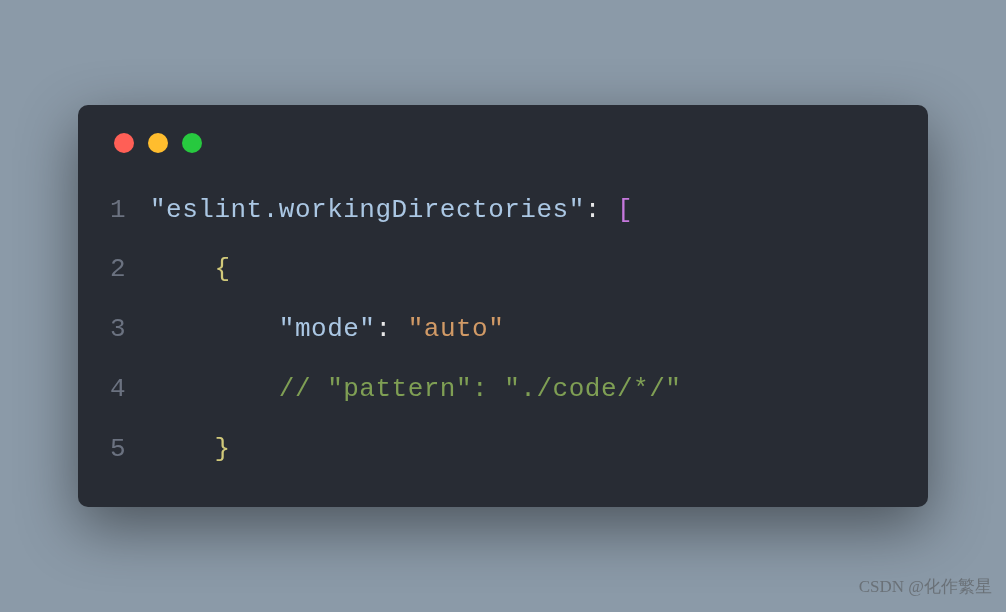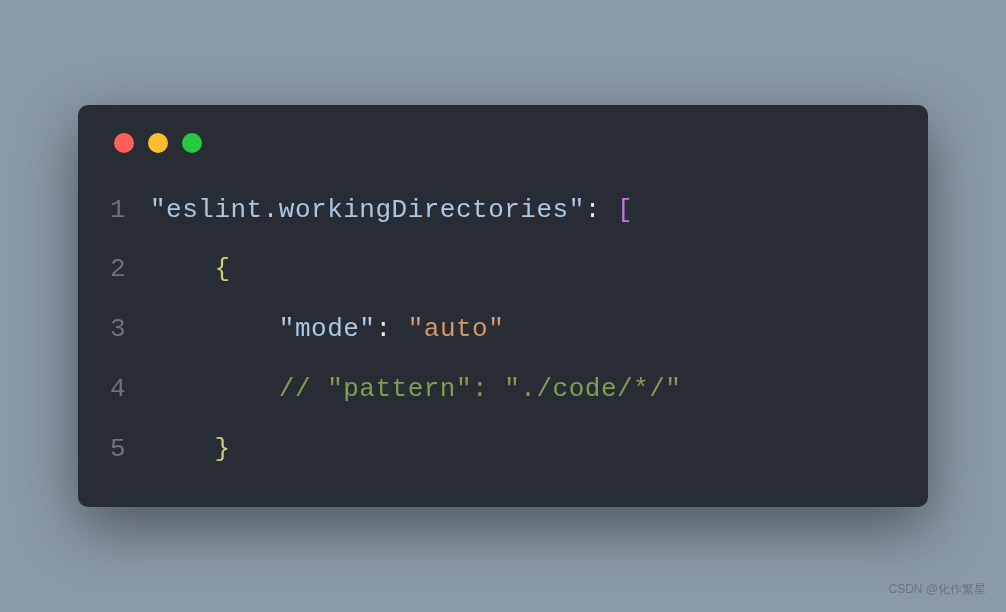--- a/index.html
+++ b/index.html
@@ -60,23 +60,23 @@
     }
     .tok-key { color: #abc7e3; }
     .tok-string { color: #d19a66; }
     .tok-punct { color: #e8e8e8; }
     .tok-brace { color: #d1c97a; }
     .tok-bracket { color: #c678dd; }
     .tok-comment { color: #7f9f54; }
     .watermark {
       position: absolute;
       bottom: 14px;
-      right: 20px;
-      font-family: Liberation Sans, sans-serif;
-      font-size: 12px;
+      right: 14px;
+      font-family: Liberation Serif, serif;
+      font-size: 17px;
       color: rgba(80,80,80,0.55);
     }
   </style>
 </head>
 <body>
 
 <div class="editor-window">
   <div class="traffic-lights">
     <div class="traffic-light tl-red"></div>
     <div class="traffic-light tl-yellow"></div>

